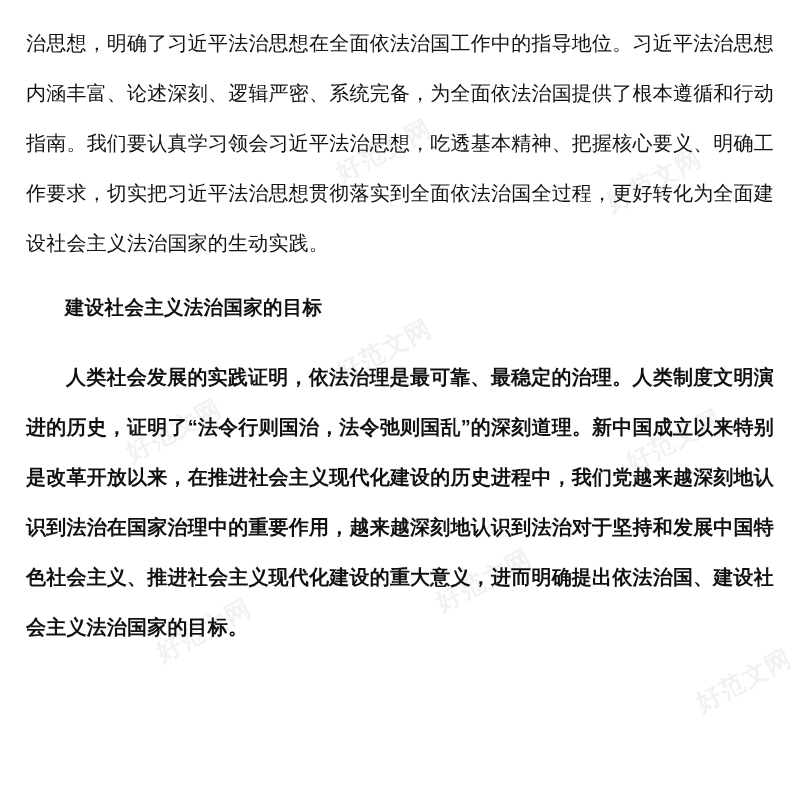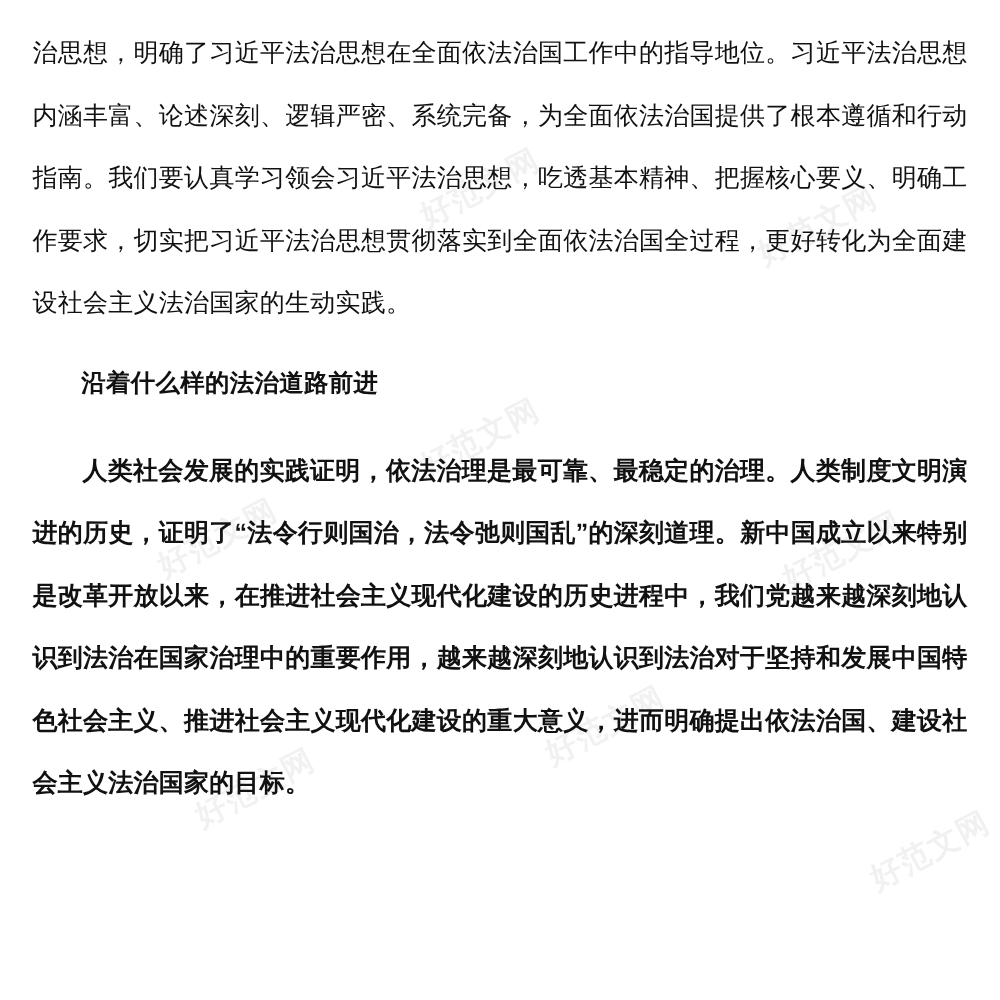--- a/index.html
+++ b/index.html
@@ -88,21 +88,21 @@
     <div class="wm" style="left:430px; top:590px;">好范文网</div>
     <div class="wm" style="left:690px; top:690px;">好范文网</div>
   </div>
 
   <div class="doc-body">
 
     <p class="para">治思想，明确了习近平法治思想在全面依法治国工作中的指导地位。习近平法治思想内涵丰富、论述深刻、逻辑严密、系统完备，为全面依法治国提供了根本遵循和行动指南。我们要认真学习领会习近平法治思想，吃透基本精神、把握核心要义、明确工作要求，切实把习近平法治思想贯彻落实到全面依法治国全过程，更好转化为全面建设社会主义法治国家的生动实践。</p>
 
     <div class="spacer-sm"></div>
 
-    <h2 class="heading">沿着什么样的法治道路前进</h2>
+    <h2 class="heading">建设社会主义法治国家的目标</h2>
 
     <div class="spacer-md"></div>
 
     <p class="para indent">人类社会发展的实践证明，依法治理是最可靠、最稳定的治理。人类制度文明演进的历史，证明了“法令行则国治，法令弛则国乱”的深刻道理。新中国成立以来特别是改革开放以来，在推进社会主义现代化建设的历史进程中，我们党越来越深刻地认识到法治在国家治理中的重要作用，越来越深刻地认识到法治对于坚持和发展中国特色社会主义、推进社会主义现代化建设的重大意义，进而明确提出依法治国、建设社会主义法治国家的目标。</p>
 
     <div class="spacer-sm"></div>
 
 
   </div>
 </div>

